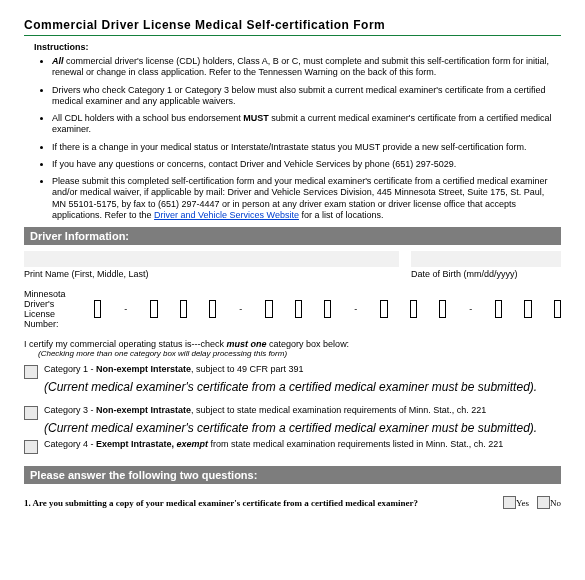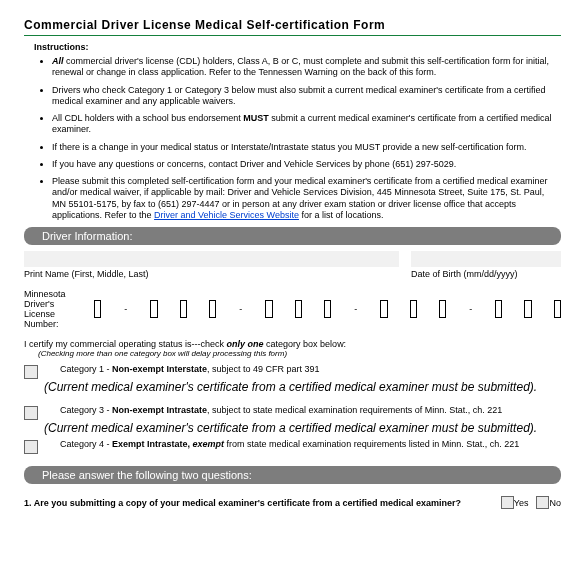--- a/index.html
+++ b/index.html
@@ -31,25 +31,24 @@
     padding: 0 6px 0 28px;
   }
   ul.instr li {
     margin: 4px 0 6px 0;
     line-height: 1.25;
   }
   a.link { color: #0040d0; text-decoration: underline; }
   .bar {
     background: #7d7d7d;
     color: #fff;
-    font-weight: normal;
+    font-weight: bold;
     font-size: 11px;
-    padding: 3px 18px;
+    padding: 3px 6px;
     margin: 4px 0 6px 0;
-    border-radius: 8px;
   }
   .row {
     display: flex;
     align-items: flex-end;
     gap: 12px;
     margin: 6px 0 10px 0;
   }
   .field-name {
     flex: 1 1 auto;
   }
@@ -72,33 +71,34 @@
   .box {
     width: 18px;
     height: 18px;
     border: 1px solid #000;
     box-sizing: border-box;
   }
   .dash { padding: 0 1px; }
   .sub { font-style: italic; font-size: 8px; margin:0 0 6px 14px;}
   .cat-row {
     display:flex;
-    gap:22px;
+    gap:6px;
     margin:3px 0 0 0;
     align-items:flex-start;
   }
   .chk {
     width:12px;height:12px;border:1px solid #666;background:#eaeaea;flex:0 0 12px;margin-top:1px;
   }
   .cat-txt { flex:1 1 auto; }
   .cat-sub { font-style: italic; font-size:12px; margin:1px 0 4px 20px; }
   .qrow {
     display:flex;
     align-items:center;
     margin:12px 0 2px 0;
+    font-family:Liberation Serif, serif;
   }
   .qrow .spacer { flex:1 1 auto; }
   .sm-chk {
     width:11px;height:11px;border:1px solid #666;background:#eaeaea;
   }
 </style>
 </head>
 <body>
 
 <div class="page">
@@ -143,21 +143,21 @@
     <div class="box"></div>
     <div class="box"></div>
     <div class="box"></div>
     <span class="dash">-</span>
     <div class="box"></div>
     <div class="box"></div>
     <div class="box"></div>
   </div>
 
 
-  <div><span>I certify my commercial operating status is---check </span><b><i>only one</i></b><span> category box below:</span></div>
+  <div><span>I certify my commercial operating status is---check </span><b><i>must one</i></b><span> category box below:</span></div>
   <div class="sub">(Checking <i>more than one</i> category box will <i>delay processing</i> this form)</div>
 
   <div class="cat-row">
     <div class="chk"></div>
     <div class="cat-txt"><span>Category 1 - </span><b>Non-exempt Interstate</b><span>, subject to 49 CFR part 391</span></div>
   </div>
   <div class="cat-sub">(Current medical examiner's certificate from a certified medical examiner must be submitted).</div>
 
   <div style="height:4px"></div>
 

